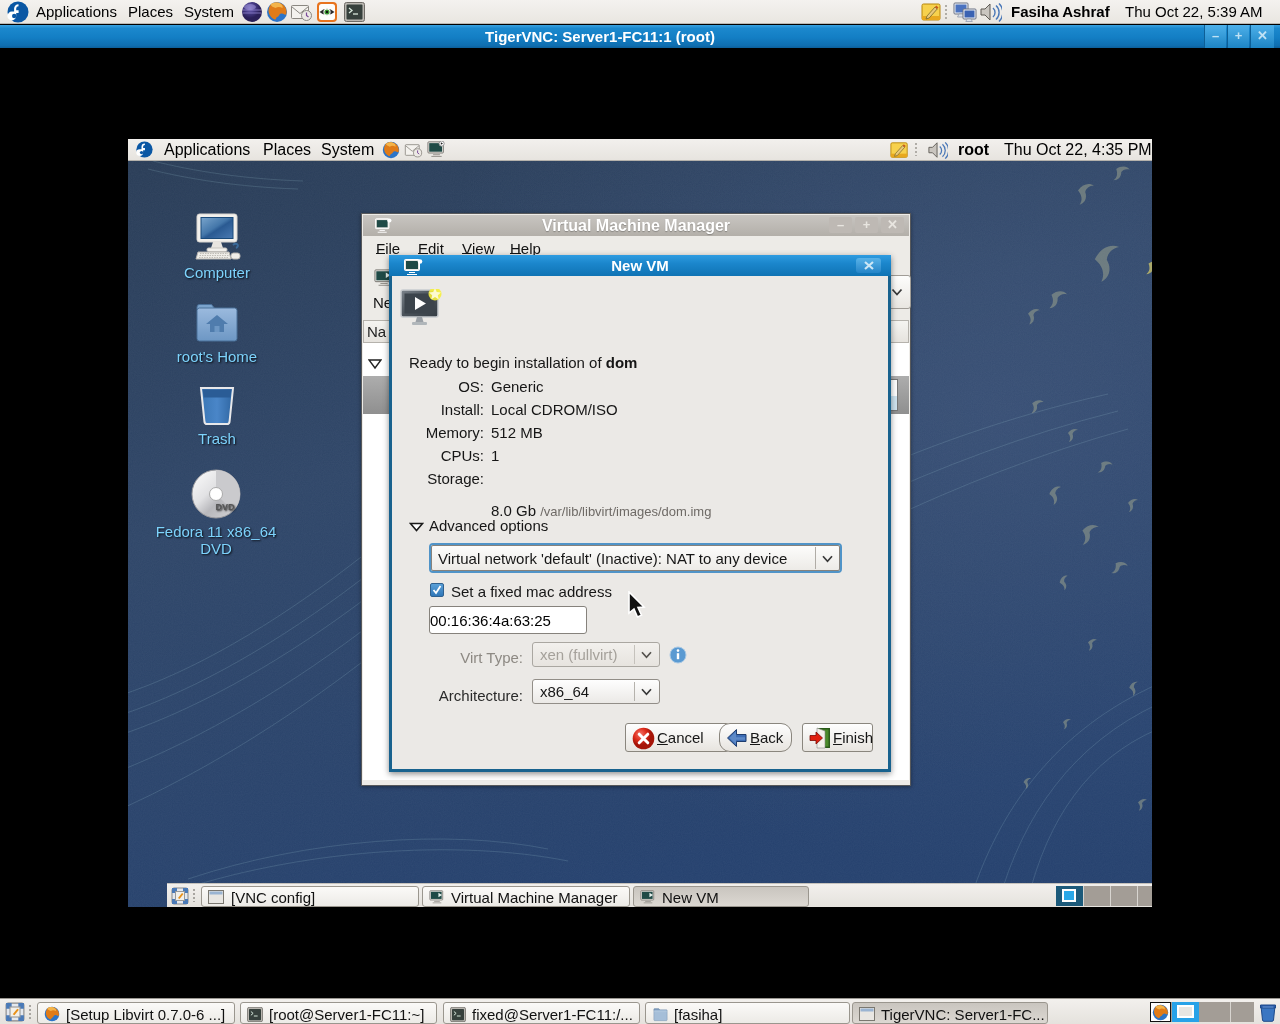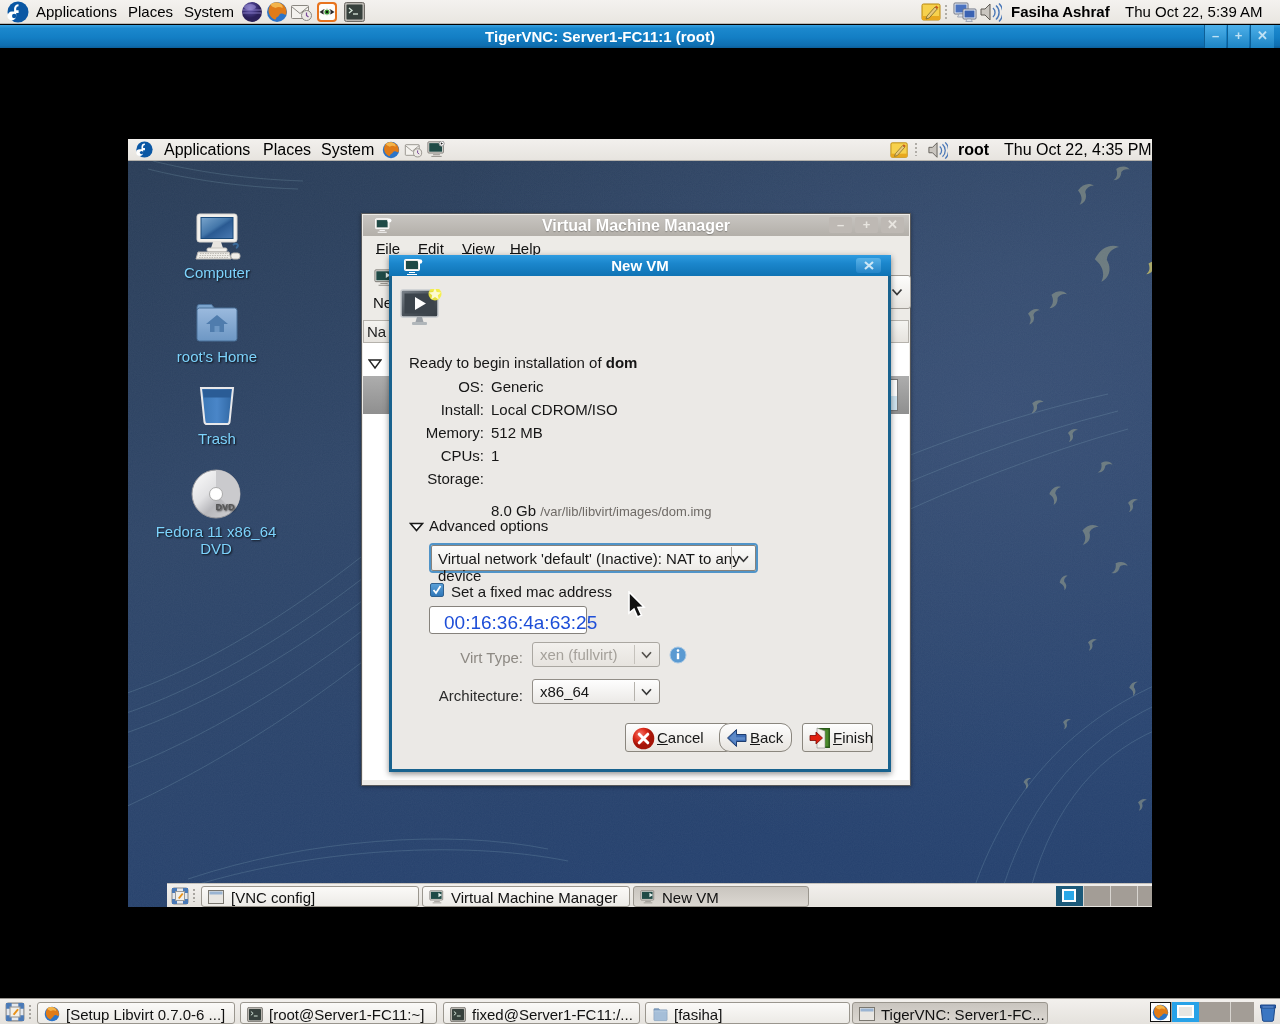--- a/index.html
+++ b/index.html
@@ -406,38 +406,38 @@
       <div class="row" style="left:99px;top:166px;">512 MB</div>
       <div class="row glabel" style="left:0;top:189px;width:92px;text-align:right;">CPUs:</div>
       <div class="row" style="left:99px;top:189px;">1</div>
       <div class="row glabel" style="left:0;top:212px;width:92px;text-align:right;">Storage:</div>
       <div class="row" style="left:99px;top:212px;margin-top:32px;">8.0 Gb <span style="font-size:13px;color:#6e6a66;">/var/lib/libvirt/images/dom.img</span></div>
       <svg class="abs" style="left:17px;top:264px;" width="15" height="10" viewBox="0 0 15 10">
           <path d="M1.5 1.5 h12 l-6 7z" fill="#fff" stroke="#1a1a1a" stroke-width="1.5"></path>
         </svg>
       <div class="row" style="left:37px;top:259px;">Advanced options</div>
 
-      <div class="abs" style="left:37px;top:285px;width:329px;height:30px;border:2px solid #5094c8;border-radius:4px;background:linear-gradient(#fdfdfc,#eceae6);">
+      <div class="abs" style="left:37px;top:285px;width:413px;height:30px;border:2px solid #5094c8;border-radius:4px;background:linear-gradient(#fdfdfc,#eceae6);">
         <div class="abs" style="left:0;top:0;right:0;bottom:0;border:1px solid #86827c;border-radius:2px;"></div>
         <div class="abs" style="left:7px;top:5px;font-size:15px;color:#161616;">Virtual network 'default' (Inactive): NAT to any device</div>
         <div class="abs" style="right:24px;top:2px;bottom:2px;width:1px;background:#b0aca6;"></div>
         <svg class="abs" style="right:7px;top:10px;" width="11" height="8" viewBox="0 0 11 8">
             <path d="M1 1.2 l4.5 5 4.5-5" stroke="#3a3a3a" stroke-width="1.7" fill="none"></path>
           </svg>
       </div>
 
       <div class="abs" style="left:38px;top:325px;width:14px;height:14px;border:1px solid #30618f;border-radius:2px;background:linear-gradient(#5aa0d8,#3077b8);">
         <svg width="12" height="12" viewBox="0 0 12 12" style="margin:0 0 0 0;">
             <path d="M2.5 6 l2.5 3 4.5-7" stroke="#fff" stroke-width="1.8" fill="none"></path>
           </svg>
       </div>
       <div class="row" style="left:59px;top:325px;">Set a fixed mac address</div>
 
       <div class="abs" style="left:37px;top:348px;width:158px;height:28px;background:#fff;border:1px solid #86827c;border-radius:3px;">
-        <div class="abs" style="left:14px;top:5px;font-size:19px;color:#1d4ed8;">00:16:36:4a:63:25</div>
+        <div class="abs" style="left:0;top:5px;font-size:15px;color:#000000;">00:16:36:4a:63:25</div>
       </div>
 
       <div class="row glabel" style="left:0;top:391px;width:131px;text-align:right;color:#8d8983;">Virt Type:</div>
       <div class="combo" style="left:140px;top:384px;width:128px;height:25px;background:linear-gradient(#f2f0ed,#e7e4df);border-color:#aaa7a1;">
         <div class="abs" style="left:7px;top:3px;color:#a5a19b;">xen (fullvirt)</div>
         <div class="abs" style="right:24px;top:2px;bottom:2px;width:1px;background:#c5c2bc;"></div>
         <svg class="abs" style="right:7px;top:8px;" width="11" height="8" viewBox="0 0 11 8">
             <path d="M1 1.2 l4.5 5 4.5-5" stroke="#55524e" stroke-width="1.7" fill="none"></path>
           </svg>
       </div>

